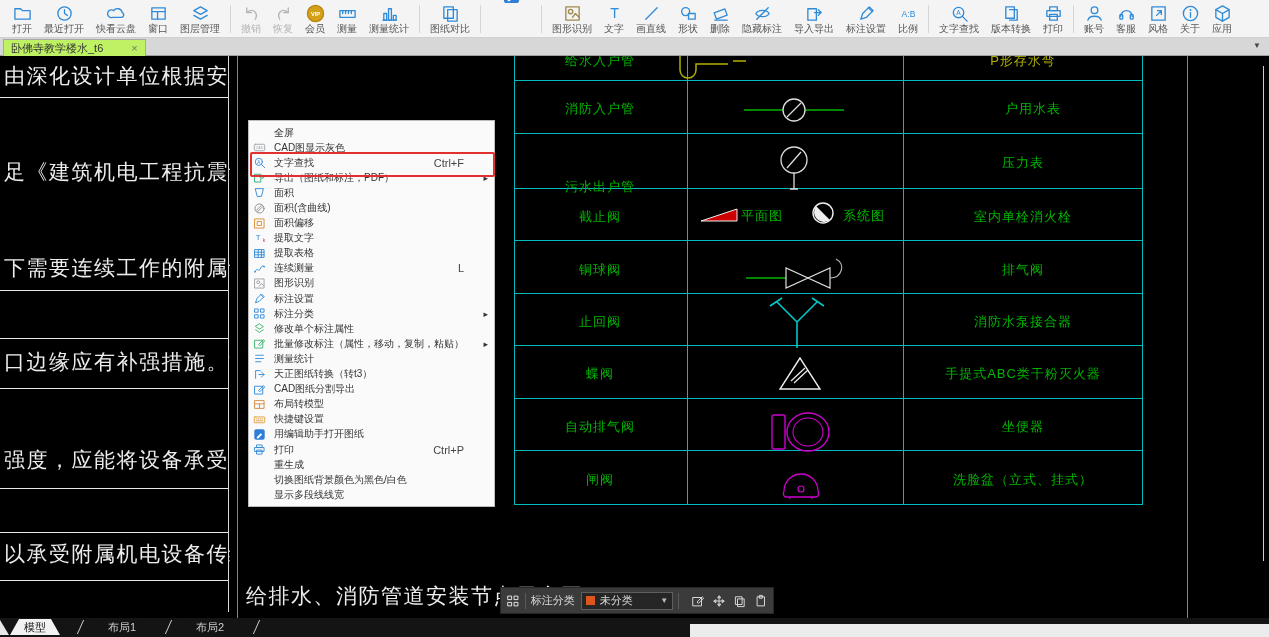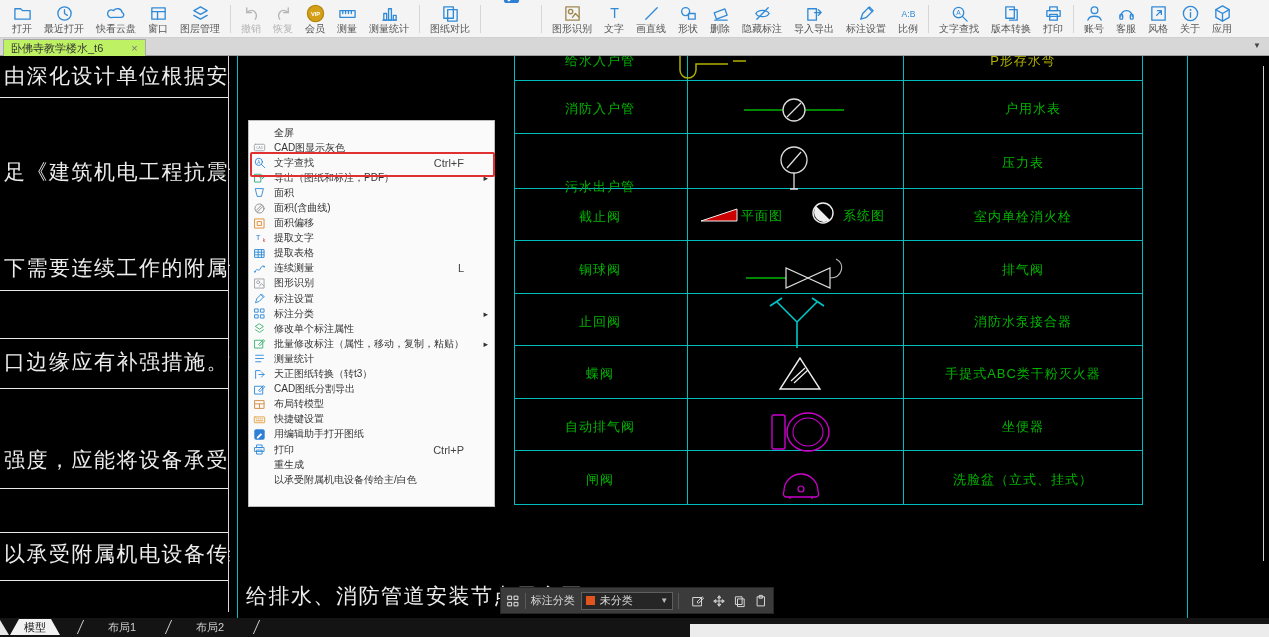--- a/index.html
+++ b/index.html
@@ -698,21 +698,25 @@
           </span>
           <span class="mlbl">打印</span>
           <span class="msc">Ctrl+P</span>
         </div>
         <div class="mrow">
           <span class="micon"></span>
           <span class="mlbl">重生成</span>
         </div>
         <div class="mrow">
           <span class="micon"></span>
-          <span class="mlbl">以承受附属机电设备传给主/白色</span>
+          <span class="mlbl">切换图纸背景颜色为黑色/白色</span>
+        </div>
+        <div class="mrow">
+          <span class="micon"></span>
+          <span class="mlbl">显示多段线线宽</span>
         </div>
       </div>
   <div id="red-box"></div>
 </div>
 
 <div id="statusbar">
   <div id="corner-tri"></div>
   <div id="layout-tabs">
         <div class="ltab active" style="left: 10px;">模型</div>
         <div class="ltab-slash" style="left: 80px;"></div>

